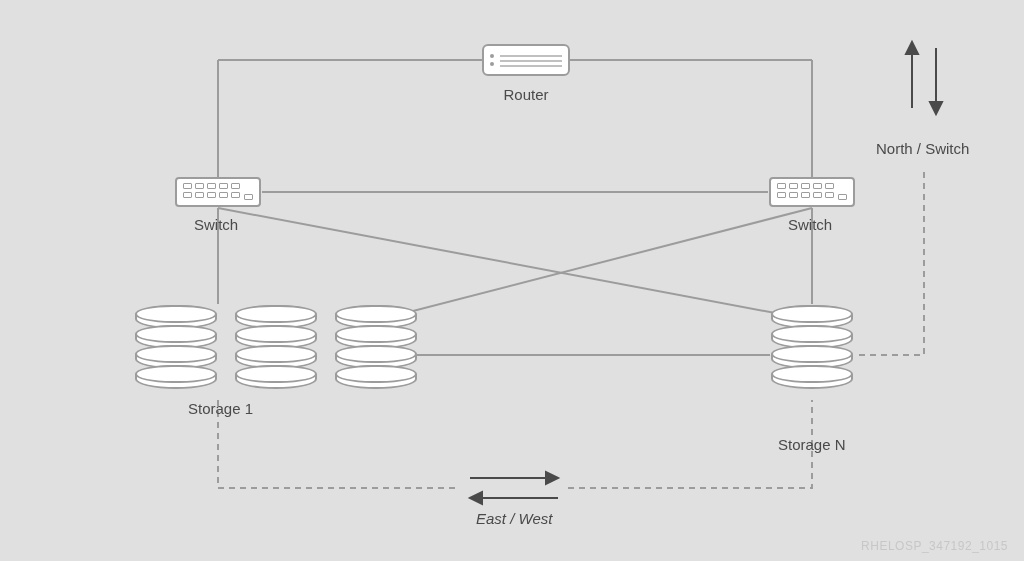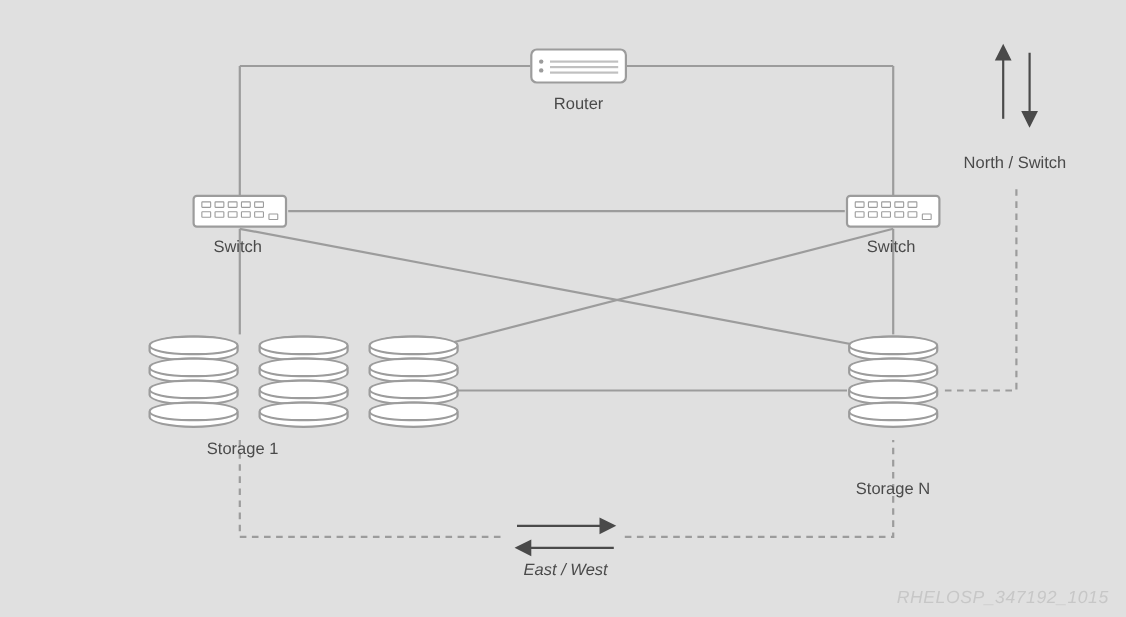--- a/index.html
+++ b/index.html
@@ -30,23 +30,22 @@
     color: #4a4a4a;
     font-size: 15px;
     text-align: center;
     white-space: nowrap;
   }
   .watermark {
     position: absolute;
     right: 16px;
     bottom: 8px;
     color: #c7c7c7;
-    font-size: 16px;
+    font-size: 12px;
     letter-spacing: 0.5px;
-    font-style: italic;
   }
 
   
   .device {
     position: absolute;
   }
 
   
   .router-box {
     width: 88px;

